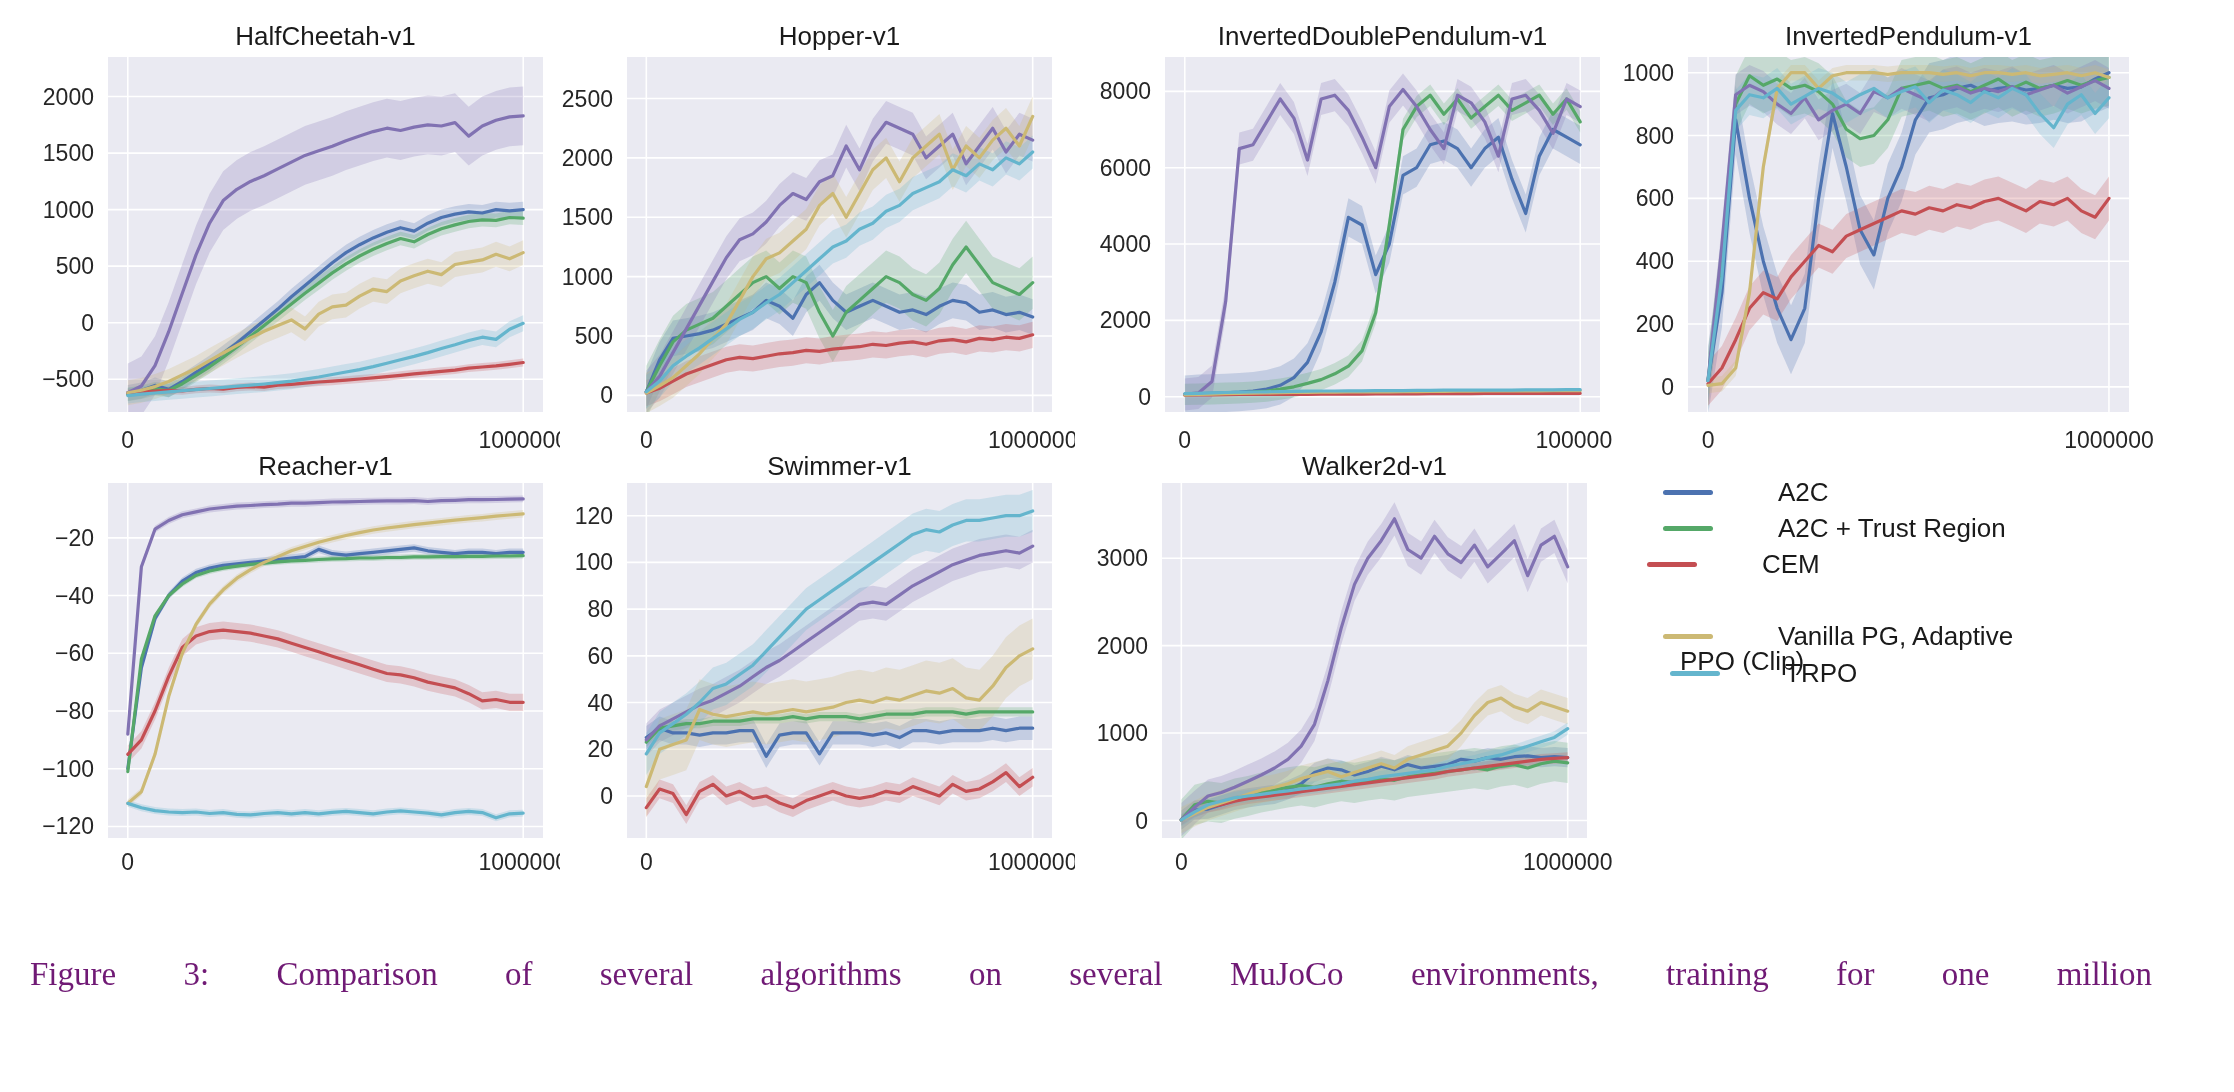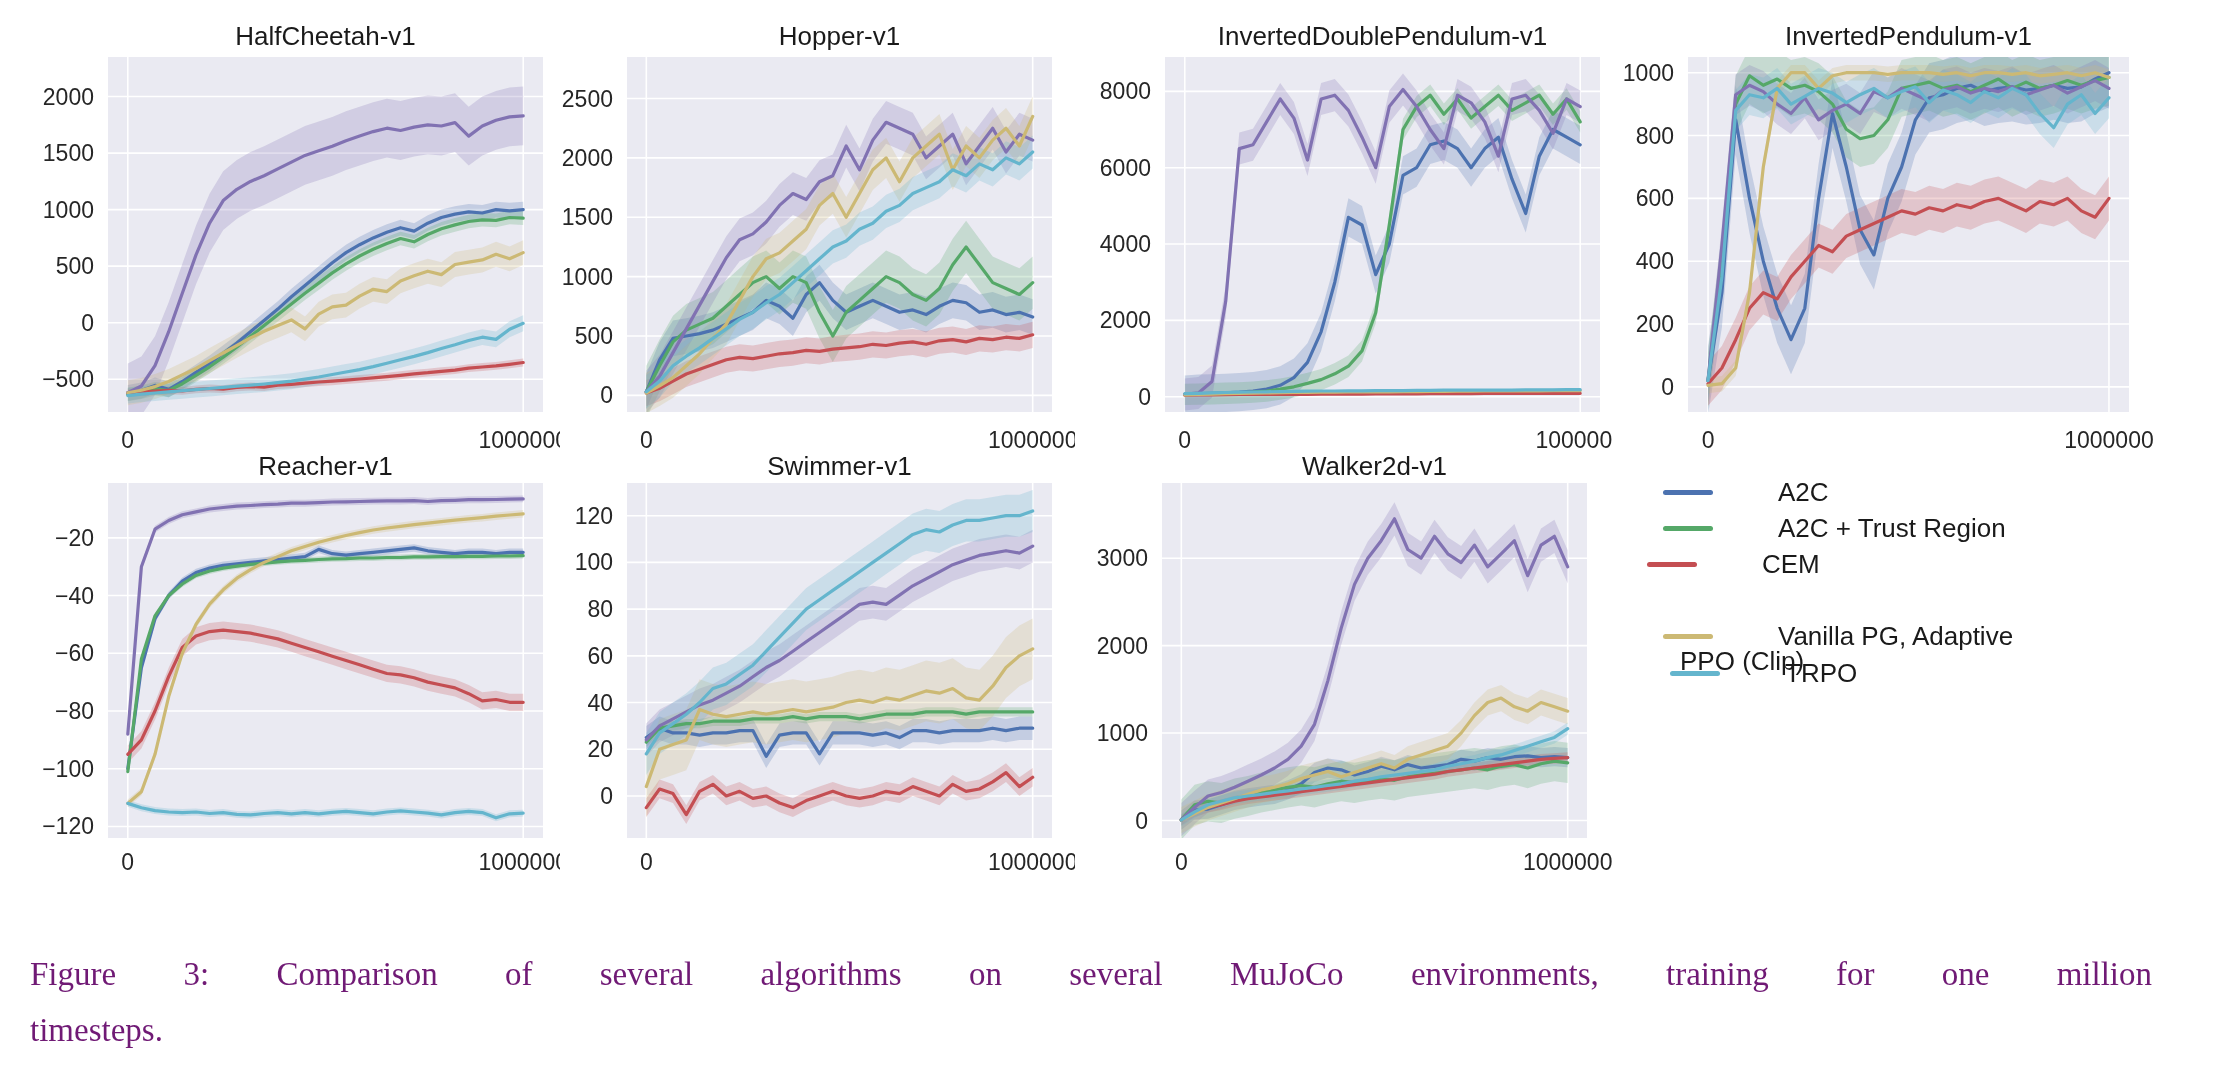--- a/index.html
+++ b/index.html
@@ -317,15 +317,14 @@
           <span class="legend-label">Vanilla PG, Adaptive</span>
         </div>
         <div class="legend-row" style="left: 58px; top: 203px;">
           <span class="legend-line" style="background: rgb(100, 181, 205);"></span>
           <span class="legend-label">TRPO</span>
         </div>
       </div>
   </div>
   <div class="caption">
     <div class="cap-line1">Figure 3: Comparison of several algorithms on several MuJoCo environments, training for one million</div>
-    <div class="cap-line2">timesteps.</div>
   </div>
 </div>
 
 </body></html>

